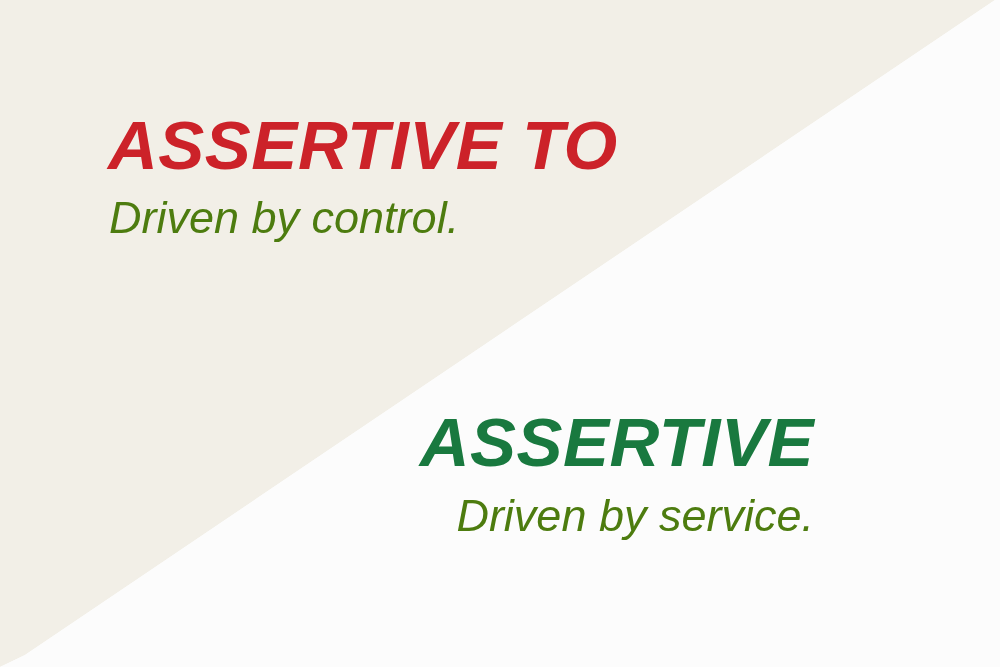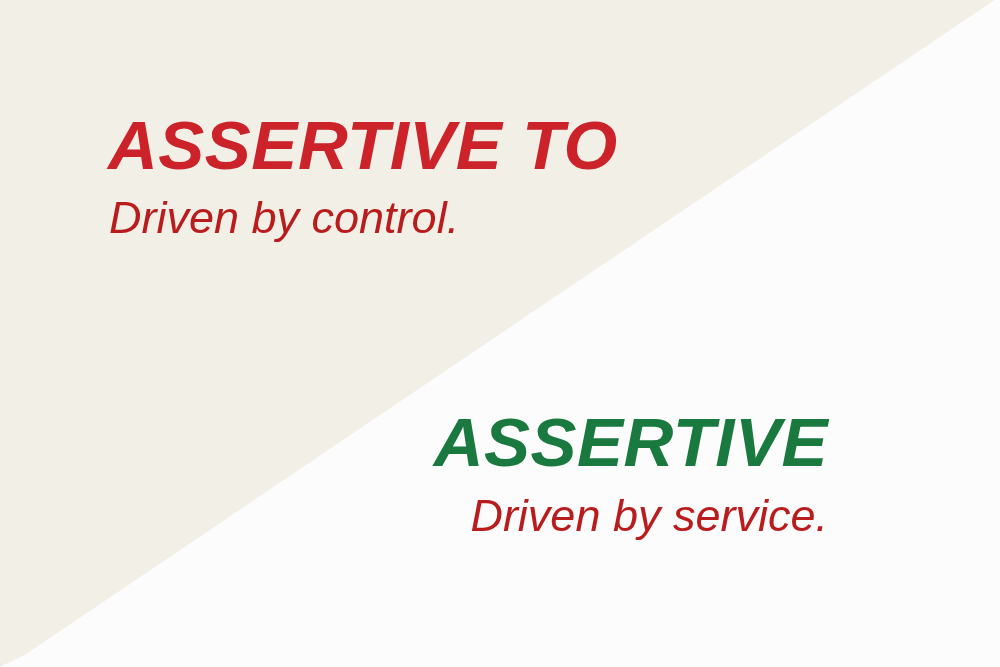--- a/index.html
+++ b/index.html
@@ -43,21 +43,21 @@
     position: absolute;
     font-style: italic;
   }
 
   .block-top {
     left: 108px;
     top: 104px;
     text-align: left;
   }
   .block-bottom {
-    right: 172px;
+    right: 186px;
     top: 400px;
     text-align: right;
     width: 400px;
   }
 
   .headline {
     margin: 0;
     font-family: "Liberation Sans", sans-serif;
     font-weight: bold;
     font-size: 69px;
@@ -68,21 +68,21 @@
   .headline-red { color: #cc2229; }
   .headline-green { color: #19793f; }
 
   .subline {
     margin: 0;
     font-family: "Liberation Sans", sans-serif;
     font-weight: normal;
     font-size: 45px;
     line-height: 56px;
     letter-spacing: 0px;
-    color: #b91c1c;
+    color: #4d7c0f;
     white-space: nowrap;
   }
 
   .block-top .subline {
     margin-top: 2px;
     margin-left: 1px;
   }
   .block-bottom .headline-green {
     line-height: 86px;
   }

